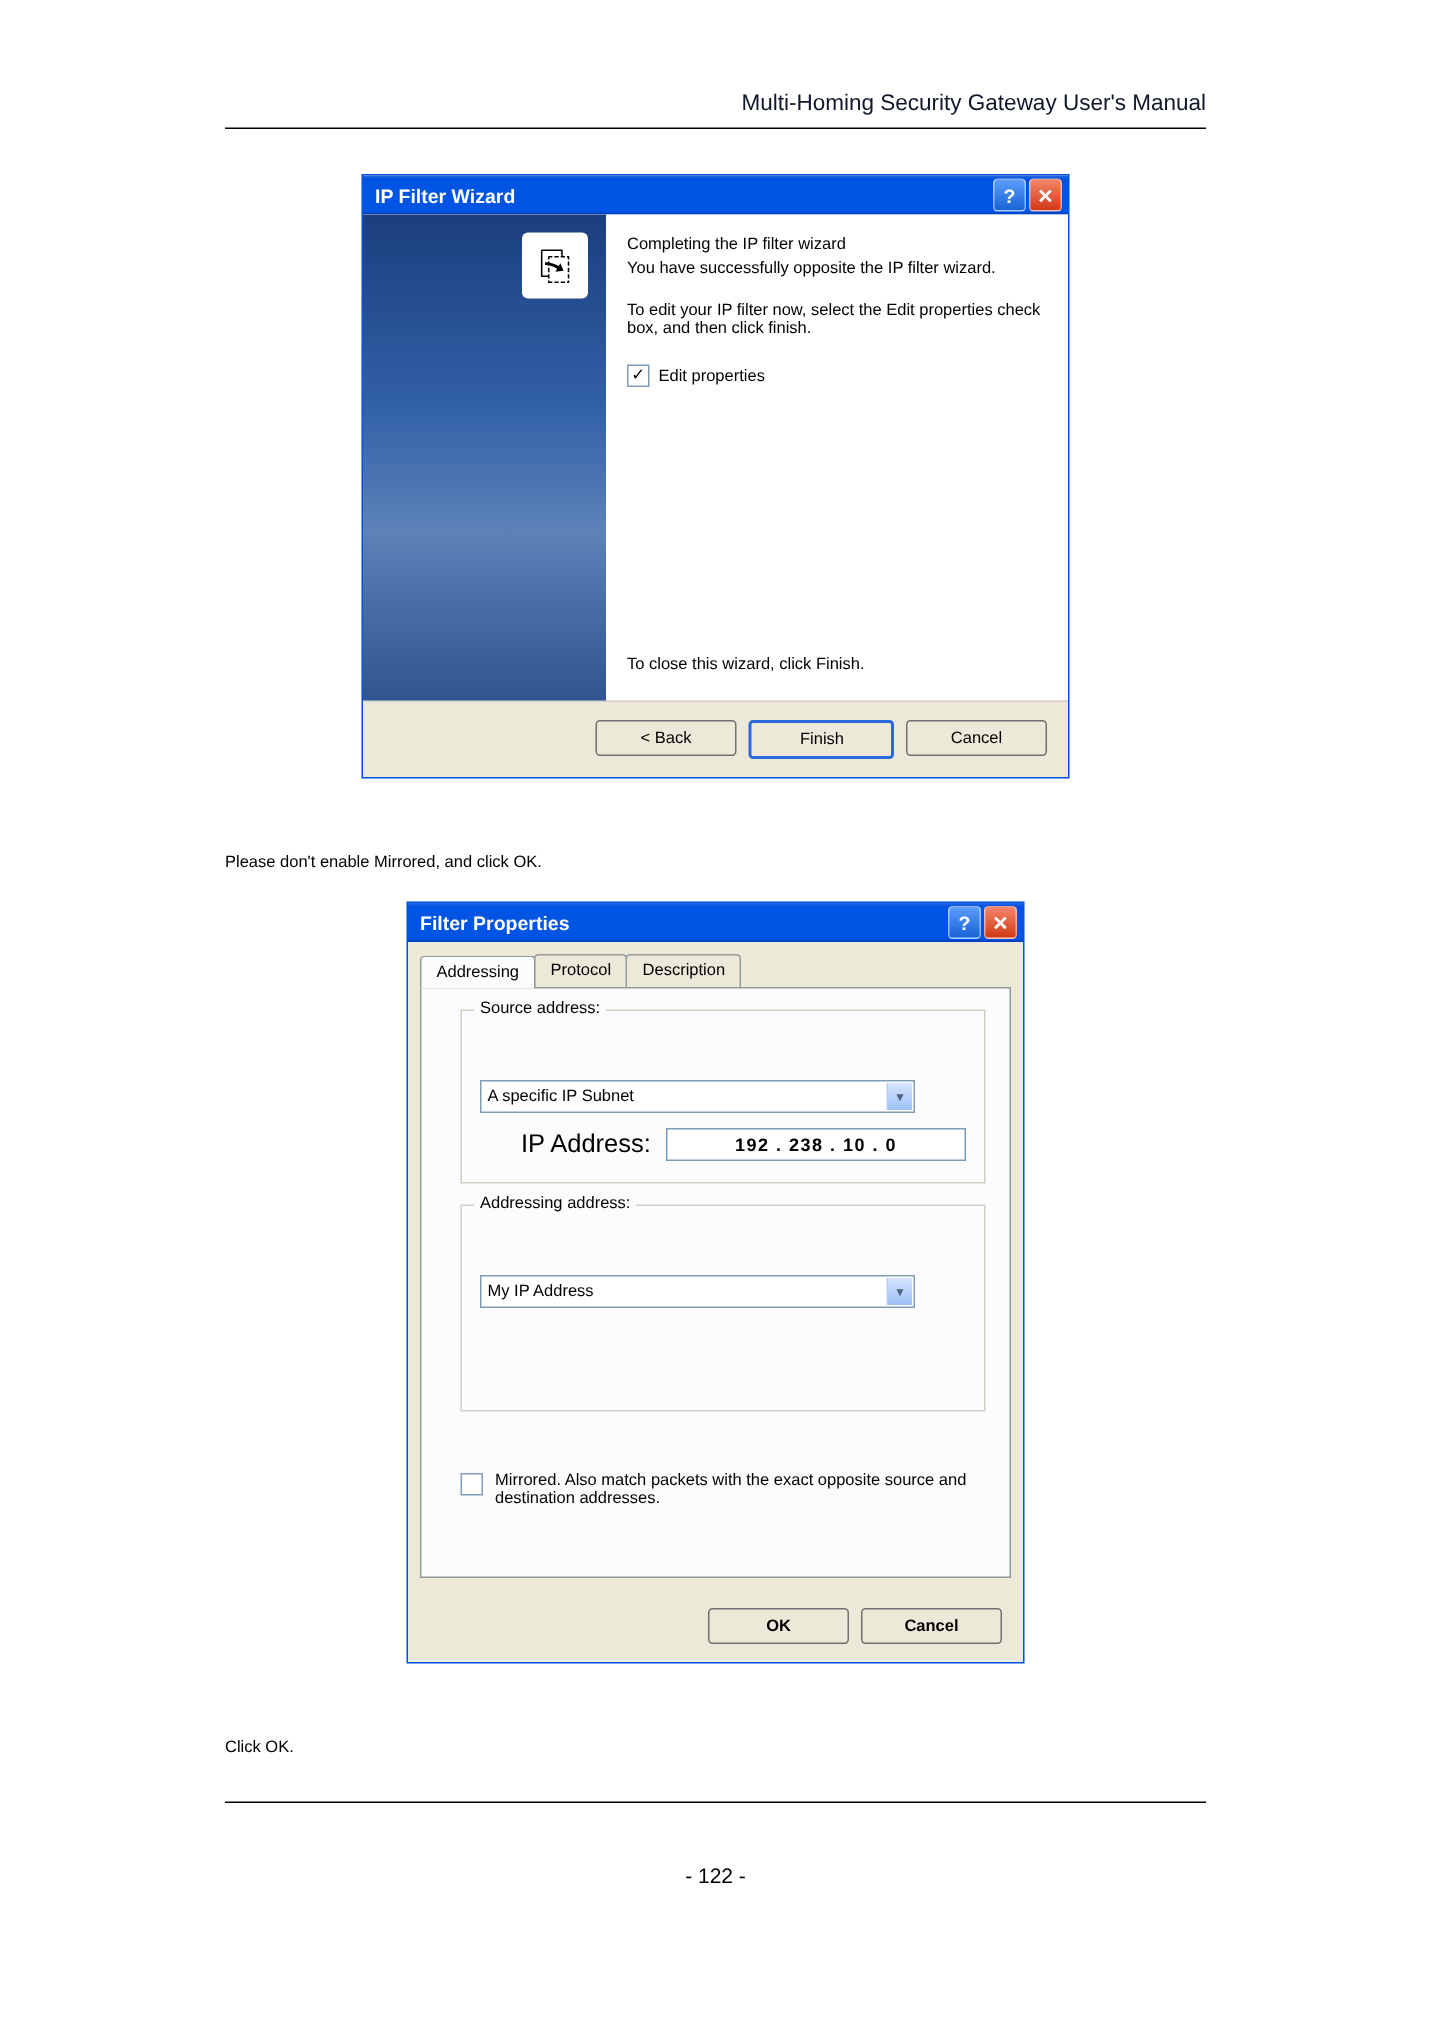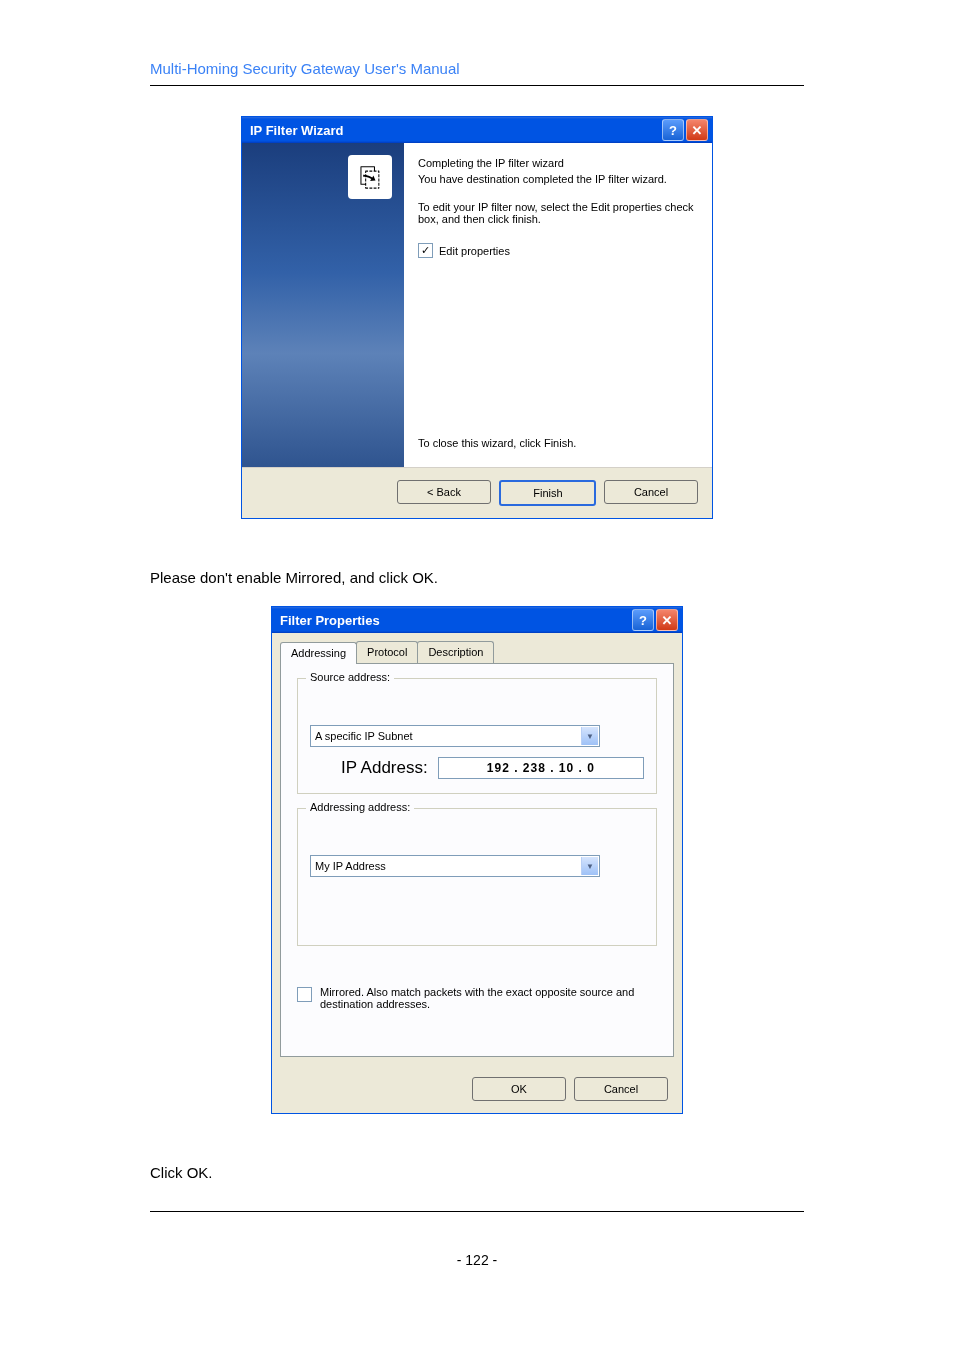--- a/index.html
+++ b/index.html
@@ -6,22 +6,23 @@
     margin: 0;
     padding: 0;
     font-family: Arial, sans-serif;
     background: #fff;
     width: 954px;
   }
   .page {
     padding: 60px 150px 40px 150px;
   }
   .header-text {
+    text-align: right;
     font-size: 15px;
-    color: #3b82f6;
+    color: #0f172a;
     margin-bottom: 8px;
   }
   .hr {
     border: none;
     border-top: 1px solid #000;
     margin: 0 0 30px 0;
   }
   .dialog-container {
     display: flex;
     justify-content: center;
@@ -137,21 +138,21 @@
     display: flex;
     align-items: center;
     justify-content: center;
     padding: 0 10px;
   }
   .winbtn.default {
     border: 2px solid #2A6ADE;
     padding-left: 11px;
   }
   .body-text {
-    font-size: 15px;
+    font-size: 11px;
     color: #000;
     margin: 40px 0 20px 0;
   }
 
   
   .tab-strip {
     display: flex;
     padding: 8px 8px 0 8px;
     background: #ECE9D8;
   }
@@ -169,21 +170,21 @@
   .tab.active {
     background: #FCFCFE;
     z-index: 2;
     padding-bottom: 5px;
     top: 1px;
   }
   .tab-panel {
     margin: 0 8px 8px 8px;
     border: 1px solid #919B9C;
     background: #FCFCFE;
-    padding: 14px 16px 18px 16px;
+    padding: 14px 16px 18px 26px;
     min-height: 360px;
   }
   .groupbox {
     border: 1px solid #D0D0BF;
     padding: 12px 12px 14px 12px;
     margin-bottom: 14px;
     position: relative;
   }
   .groupbox-title {
     position: absolute;
@@ -258,20 +259,21 @@
     background: #fff;
     flex-shrink: 0;
     margin-top: 1px;
   }
   .footer-row {
     background: #ECE9D8;
     padding: 12px 14px;
     display: flex;
     justify-content: flex-end;
     gap: 8px;
+    font-weight: bold;
   }
   .page-number {
     text-align: center;
     font-size: 14px;
     margin-top: 40px;
   }
   .bottom-hr {
     border: none;
     border-top: 1px solid #000;
     margin: 30px 0 10px 0;
@@ -292,21 +294,21 @@
           <div class="tbtn tbtn-help">?</div>
           <div class="tbtn tbtn-close">✕</div>
         </div>
       </div>
       <div class="wizard-body">
         <div class="wizard-left">
           <div class="wizard-icon">⎘</div>
         </div>
         <div class="wizard-right">
           <p>Completing the IP filter wizard</p>
-          <p>You have destination completed the IP filter wizard.</p>
+          <p>You have successfully opposite the IP filter wizard.</p>
           <p style="margin-top:16px">To edit your IP filter now, select the Edit properties check box, and then click finish.</p>
           <div class="chk-row">
             <div class="chkbox">✓</div>
             <span>Edit properties</span>
           </div>
           <div class="close-text">To close this wizard, click Finish.</div>
         </div>
       </div>
       <div class="button-row">
         <div class="winbtn">&lt; Back</div>

